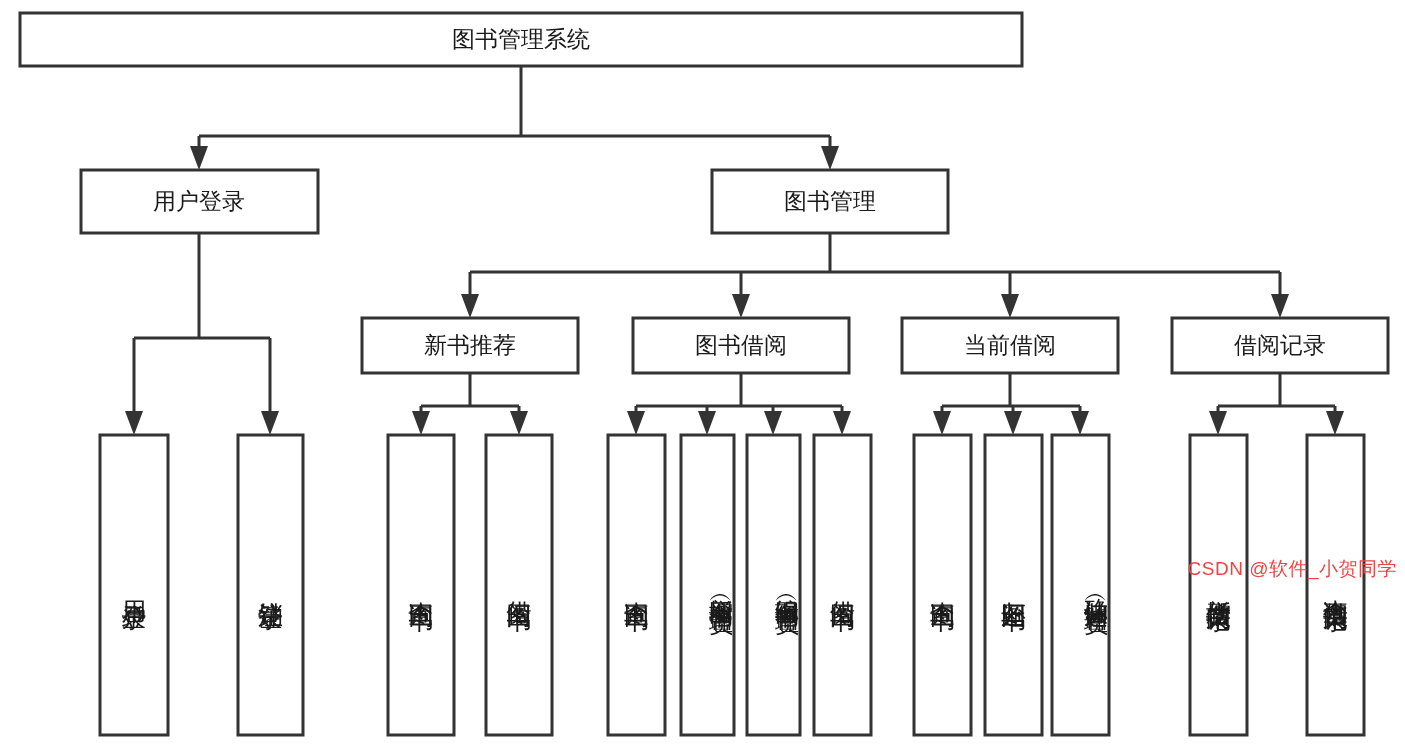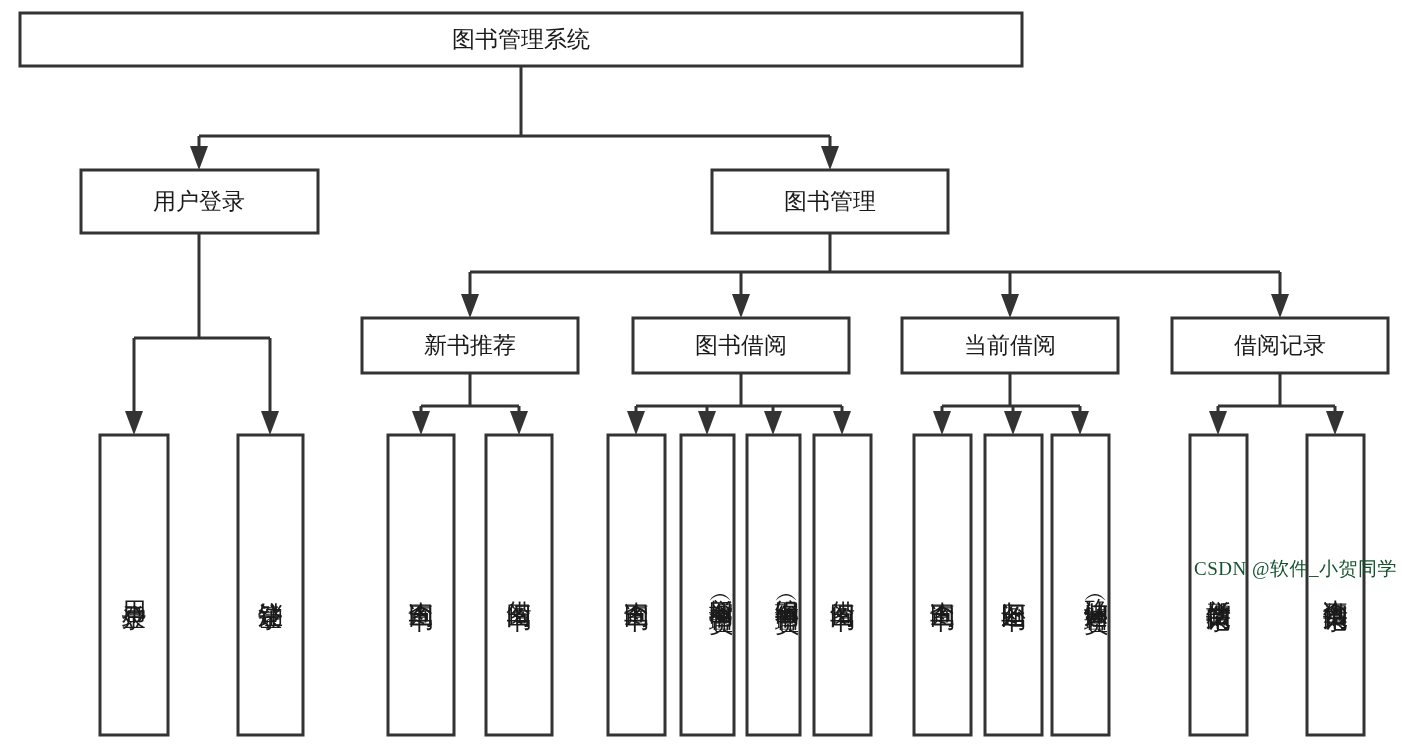--- a/index.html
+++ b/index.html
@@ -66,23 +66,23 @@
     line-height: 1.08;
     color: #1a1a1a;
     letter-spacing: 2px;
     pointer-events: none;
     user-select: none;
   }
   .watermark {
     position: absolute;
     right: 8px;
     bottom: 4px;
-    font-family: Liberation Serif, serif;
+    font-family: Liberation Sans, sans-serif;
     font-size: 19px;
-    color: #14532d;
+    color: #ef4444;
     white-space: nowrap;
     letter-spacing: 0.5px;
   }
 </style>
 </head>
 <body>
 
 <div id="diagram-root">
 
   <svg id="diagram-svg" viewBox="0 0 1405 747" xmlns="http://www.w3.org/2000/svg">

